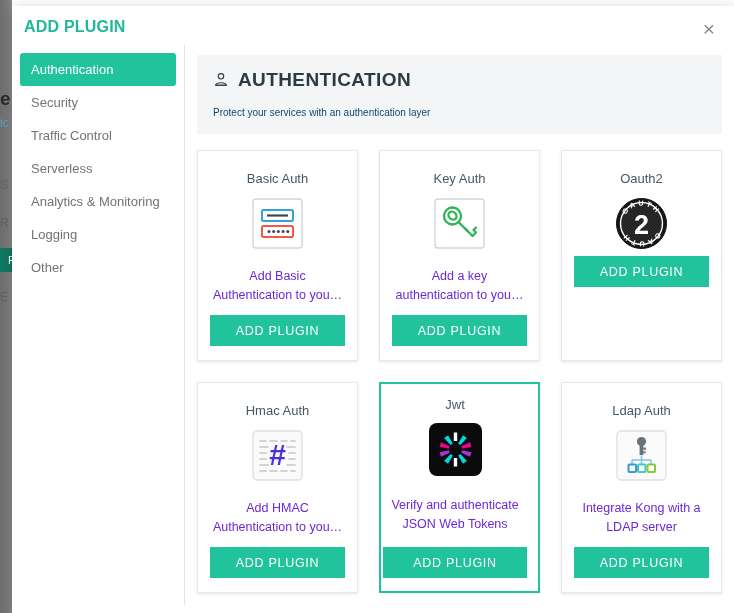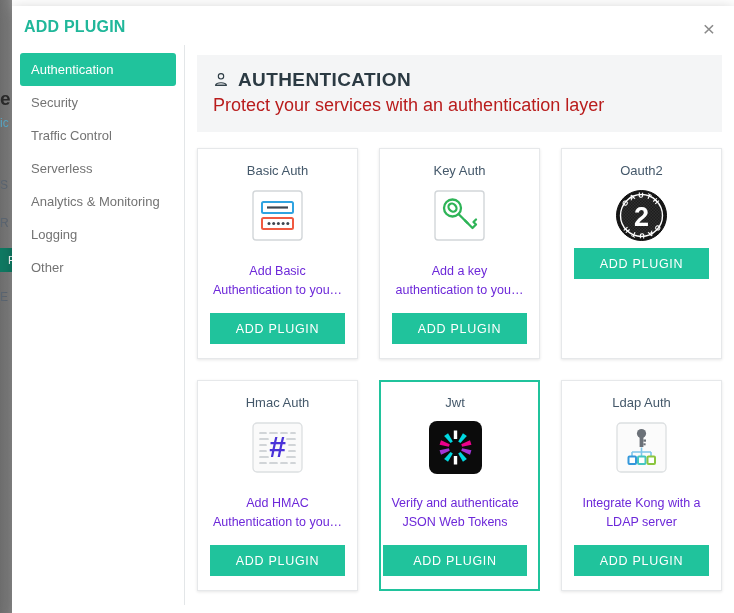--- a/index.html
+++ b/index.html
@@ -131,36 +131,36 @@
     flex: 0 0 16px;
     display: block;
   }
   #cat-title {
     font-size: 19px;
     font-weight: bold;
     color: #2b3a43;
     letter-spacing: 0.4px;
   }
   #cat-sub {
-    margin-top: 4px;
-    font-size: 18px;
-    color: #b91c1c;
+    margin-top: 16px;
+    font-size: 10px;
+    color: #0c4a6e;
   }
 
   
   #grid {
     display: grid;
     grid-template-columns: repeat(3, 1fr);
     gap: 21px;
   }
   .card {
     background: #ffffff;
     border: 1px solid #e6e8ea;
     box-shadow: 0 1px 3px rgba(0,0,0,0.10);
-    padding: 14px 12px 14px 12px;
+    padding: 20px 12px 14px 12px;
     height: 211px;
     display: flex;
     flex-direction: column;
     align-items: center;
   }
   .card.selected {
     border: 2px solid #20c39c;
     box-shadow: none;
     padding: 13px 11px 13px 2px;
   }

